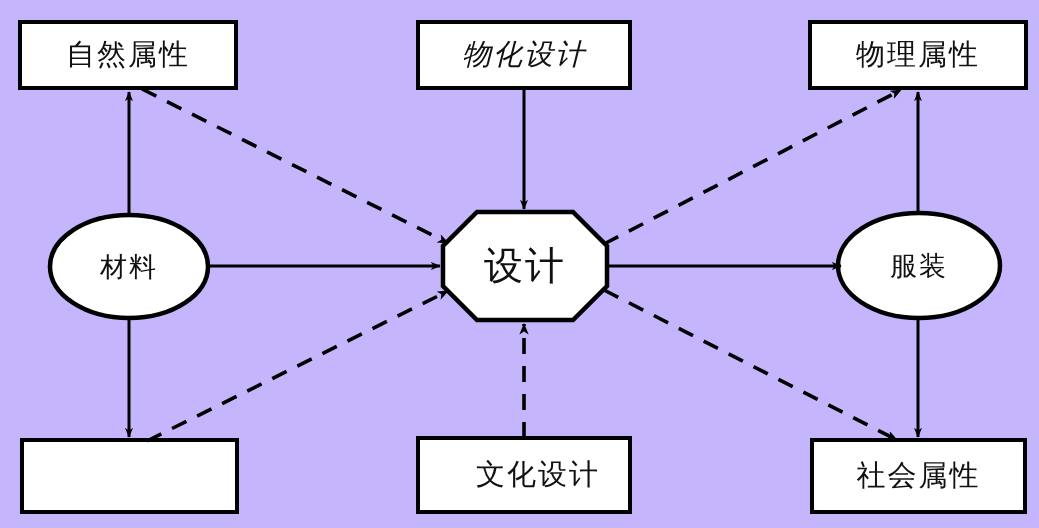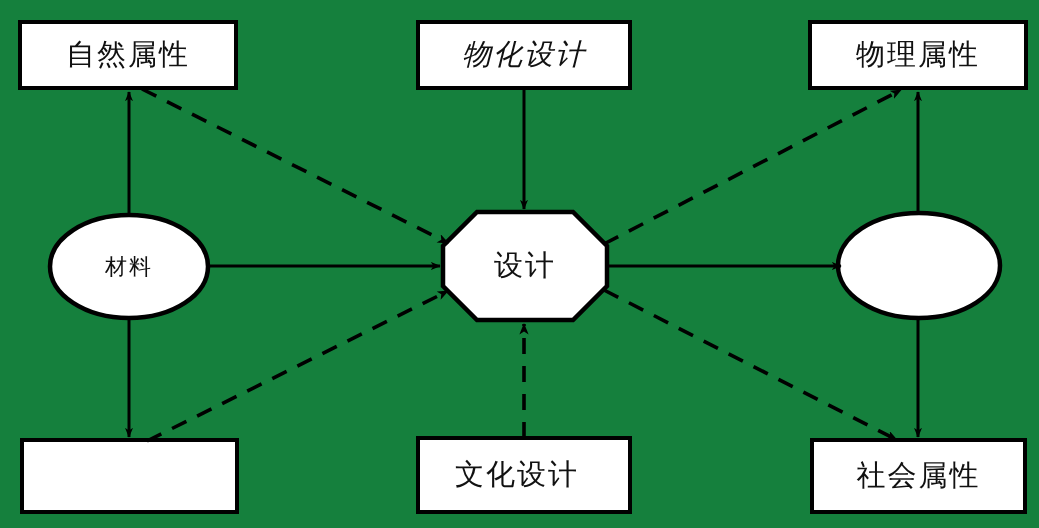--- a/index.html
+++ b/index.html
@@ -4,21 +4,21 @@
 <style>
   html, body {
     margin: 0;
     padding: 0;
     background: #ffffff;
   }
   #diagram-root {
     position: relative;
     width: 1039px;
     height: 528px;
-    background: #15803d;
+    background: #c4b5fd;
     font-family: "DejaVu Sans", sans-serif;
     overflow: hidden;
   }
   #diagram-svg {
     position: absolute;
     left: 0;
     top: 0;
     width: 1039px;
     height: 528px;
   }
@@ -30,24 +30,24 @@
     font-family: "DejaVu Sans", sans-serif;
     color: #111111;
     white-space: nowrap;
     letter-spacing: 2px;
     pointer-events: none;
   }
   .label-box {
     font-size: 29px;
   }
   .label-ellipse {
-    font-size: 22px;
+    font-size: 27px;
   }
   .label-octagon {
-    font-size: 29px;
+    font-size: 39px;
   }
 </style>
 </head>
 <body>
 
 <div id="diagram-root">
 
   <svg id="diagram-svg" viewBox="0 0 1039 528">
     <defs>
       <marker id="arrowSolid" markerWidth="12" markerHeight="12" refX="9.2" refY="4" orient="auto" markerUnits="userSpaceOnUse">
@@ -112,19 +112,20 @@
   <div class="node-label label-box" style="left:20px; top:22px; width:216px; height:66px;">自然属性</div>
 
   <div class="node-label label-box" style="left:418px; top:22px; width:212px; height:66px;font-style:italic;">物化设计</div>
 
   <div class="node-label label-box" style="left:810px; top:22px; width:216px; height:66px;font-family:Liberation Serif, serif;">物理属性</div>
 
   <div class="node-label label-ellipse" style="left:50px; top:215px; width:158px; height:103px;">材料</div>
 
   <div class="node-label label-octagon" style="left:443px; top:212px; width:164px; height:108px;">设计</div>
 
+  <div class="node-label label-ellipse" style="left:838px; top:213px; width:162px; height:105px;">服装</div>
 
 
-  <div class="node-label label-box" style="left:411px; top:438px; width:212px; height:74px;">文化设计</div>
+  <div class="node-label label-box" style="left:432px; top:438px; width:212px; height:74px;">文化设计</div>
 
   <div class="node-label label-box" style="left:812px; top:440px; width:213px; height:72px;text-align:center;">社会属性</div>
 
 </div>
 
 </body></html>

